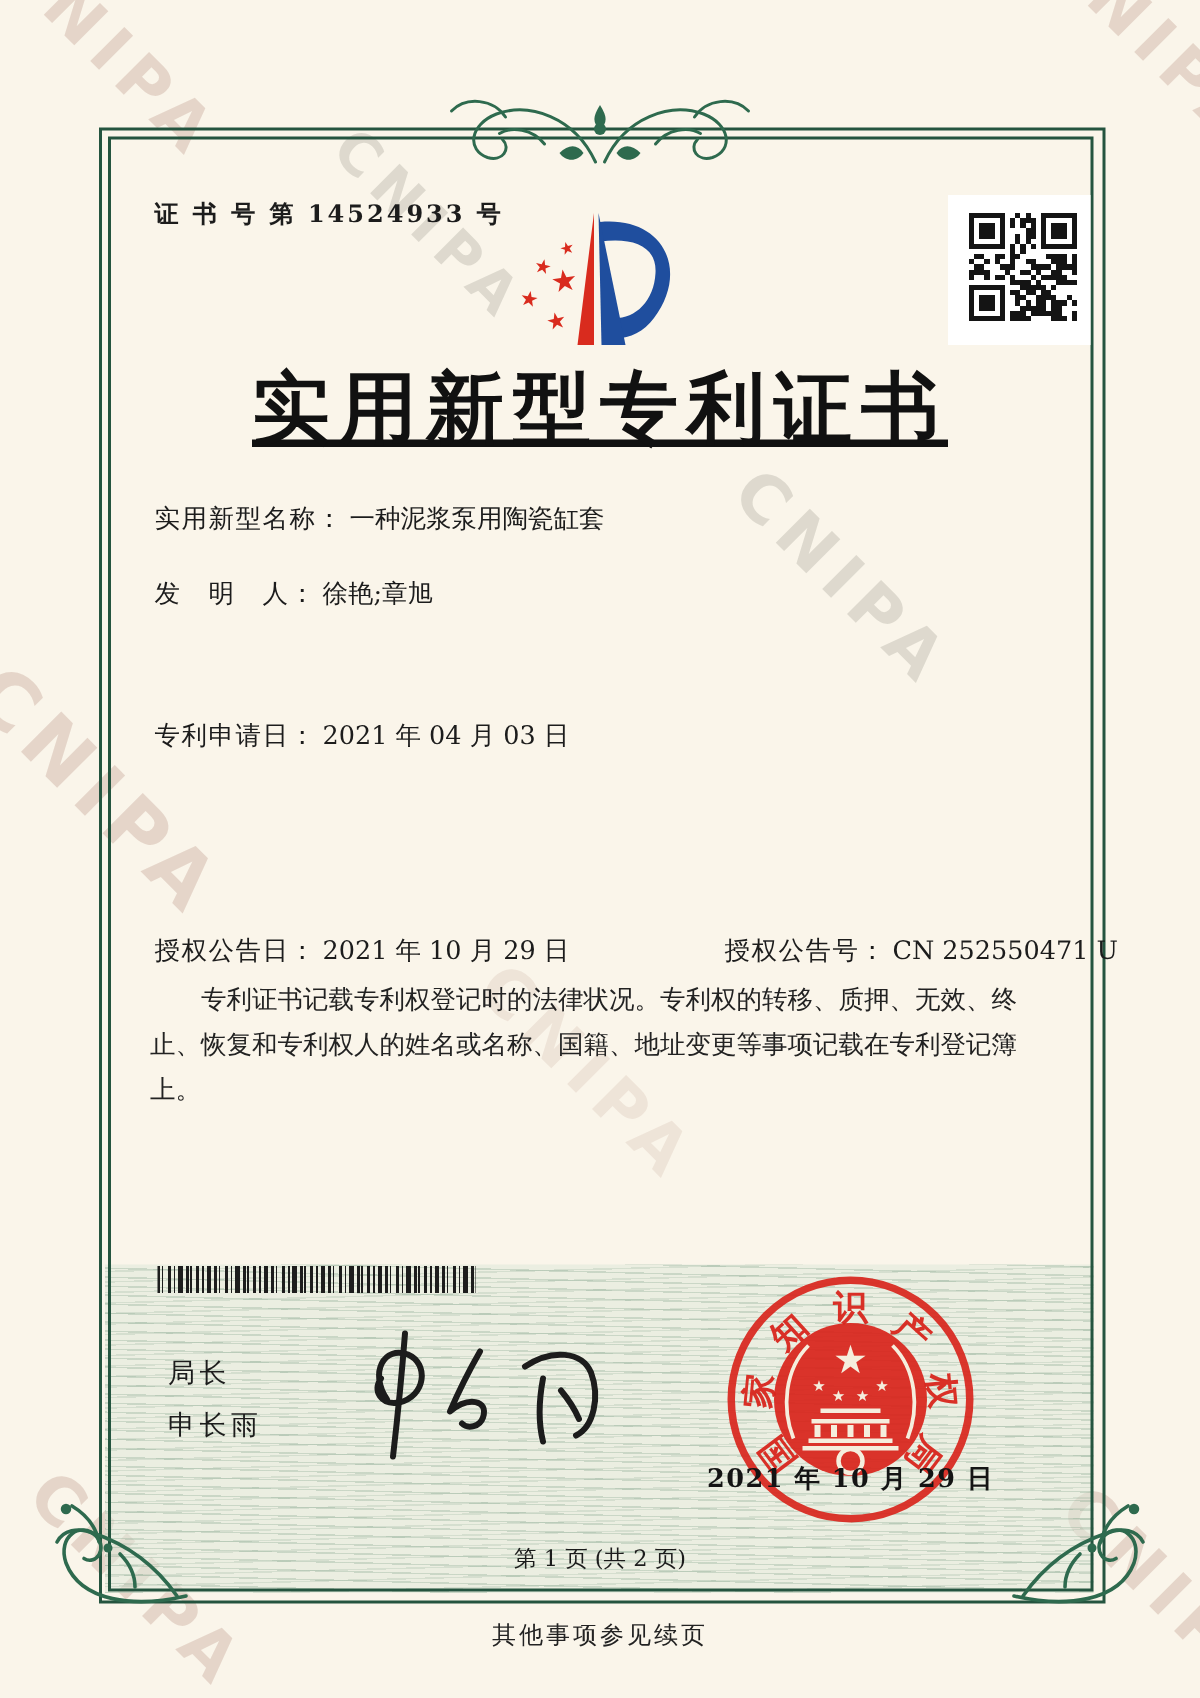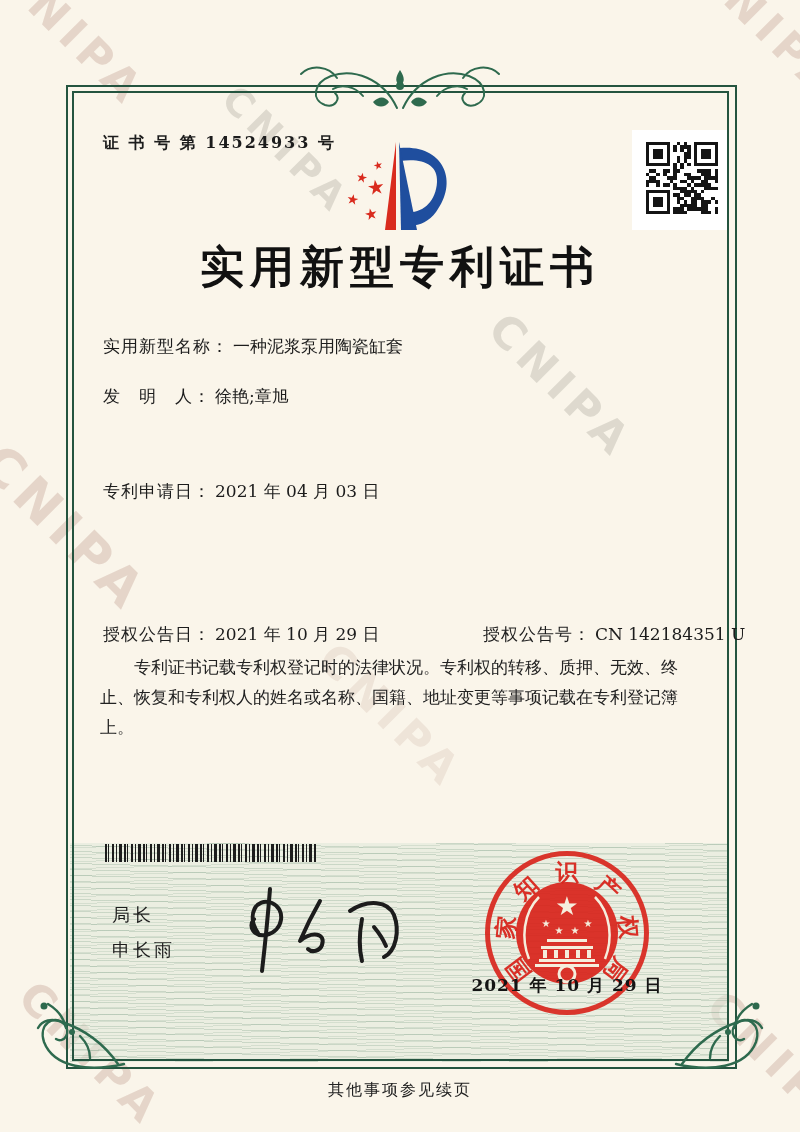--- a/index.html
+++ b/index.html
@@ -29,21 +29,21 @@
   .frame-outer{position:absolute;left:66px;top:85px;width:667px;height:980px;border:2px solid #24543f;z-index:1;}
   .frame-inner{position:absolute;left:72px;top:91px;width:653px;height:966px;border:2px solid #24543f;z-index:1;}
   .ornament{position:absolute;z-index:2;}
   
   .cert-no{position:absolute;left:103px;top:133px;font-size:16px;letter-spacing:2px;z-index:2;font-weight:bold;}
   .logo{position:absolute;left:338px;top:124px;z-index:2;}
   .qr-bg{position:absolute;left:632px;top:130px;width:95px;height:100px;background:#ffffff;z-index:2;}
   .qr{position:absolute;left:646px;top:142px;z-index:3;}
   .title{
     position:absolute;left:0;top:238px;width:800px;text-align:center;
-    font-size:44px;font-weight:bold;letter-spacing:6px;z-index:2;color:#111;
+    font-size:52px;font-weight:bold;letter-spacing:6px;z-index:2;color:#111;text-decoration:underline;
   }
   
   .row{position:absolute;left:103px;font-size:17px;z-index:2;line-height:25px;}
   .flabel{letter-spacing:1px;}
   .fvalue{margin-left:4px;}
   .addr-value{display:inline-block;width:482px;vertical-align:top;margin-left:4px;word-break:break-all;}
   .addr-label{display:inline-block;vertical-align:top;}
   .pair2{margin-left:98px;}
   
   .paras{position:absolute;left:100px;top:652px;width:600px;z-index:2;}
@@ -404,21 +404,21 @@
     <span class="flabel">实用新型名称：</span><span class="fvalue">一种泥浆泵用陶瓷缸套</span>
   </div>
   <div class="row" style="top:384px;">
     <span class="flabel">发　明　人：</span><span class="fvalue">徐艳;章旭</span>
   </div>
   <div class="row" style="top:479px;">
     <span class="flabel">专利申请日：</span><span class="fvalue">2021 年 04 月 03 日</span>
   </div>
   <div class="row" style="top:622px;">
     <span class="flabel">授权公告日：</span><span class="fvalue">2021 年 10 月 29 日</span>
-    <span class="flabel pair2">授权公告号：</span><span class="fvalue">CN 142184351 U</span>
+    <span class="flabel pair2">授权公告号：</span><span class="fvalue">CN 252550471 U</span>
   </div>
 
   <div class="paras">
     <p>专利证书记载专利权登记时的法律状况。专利权的转移、质押、无效、终止、恢复和专利权人的姓名或名称、国籍、地址变更等事项记载在专利登记簿上。</p>
   </div>
 
   <div class="barcode"></div>
 
   <div class="comm-title">局长</div>
   <div class="comm-name">申长雨</div>
@@ -466,15 +466,16 @@
       </g>
       <g stroke="#f5eedd" fill="none">
         <circle cx="0" cy="41" r="8" stroke-width="3"></circle>
         <path d="M-38,26 C-46,6 -44,-20 -28,-36" stroke-width="2.5"></path>
         <path d="M38,26 C46,6 44,-20 28,-36" stroke-width="2.5"></path>
       </g>
     </svg>
   </div>
   <div class="seal-date">2021 年 10 月 29 日</div>
 
+  <div class="page-num">第 1 页 (共 2 页)</div>
   <div class="cont-note">其他事项参见续页</div>
 
 </div>
 
 </body></html>

